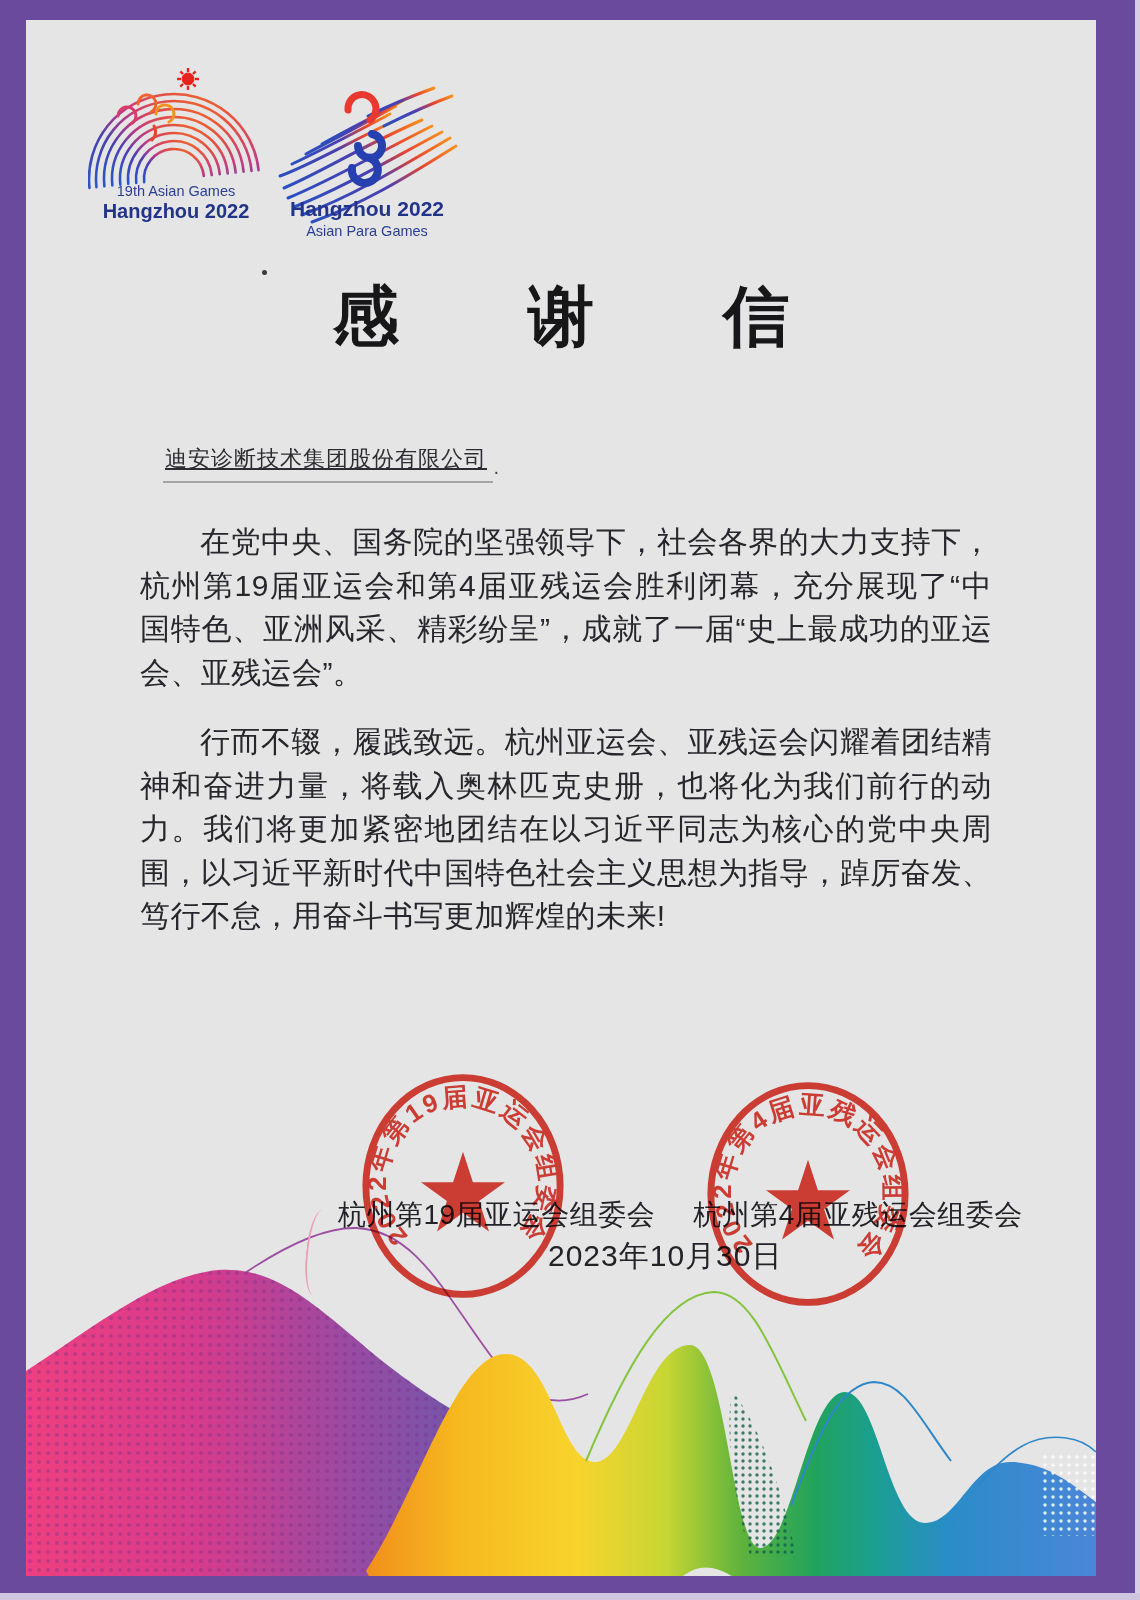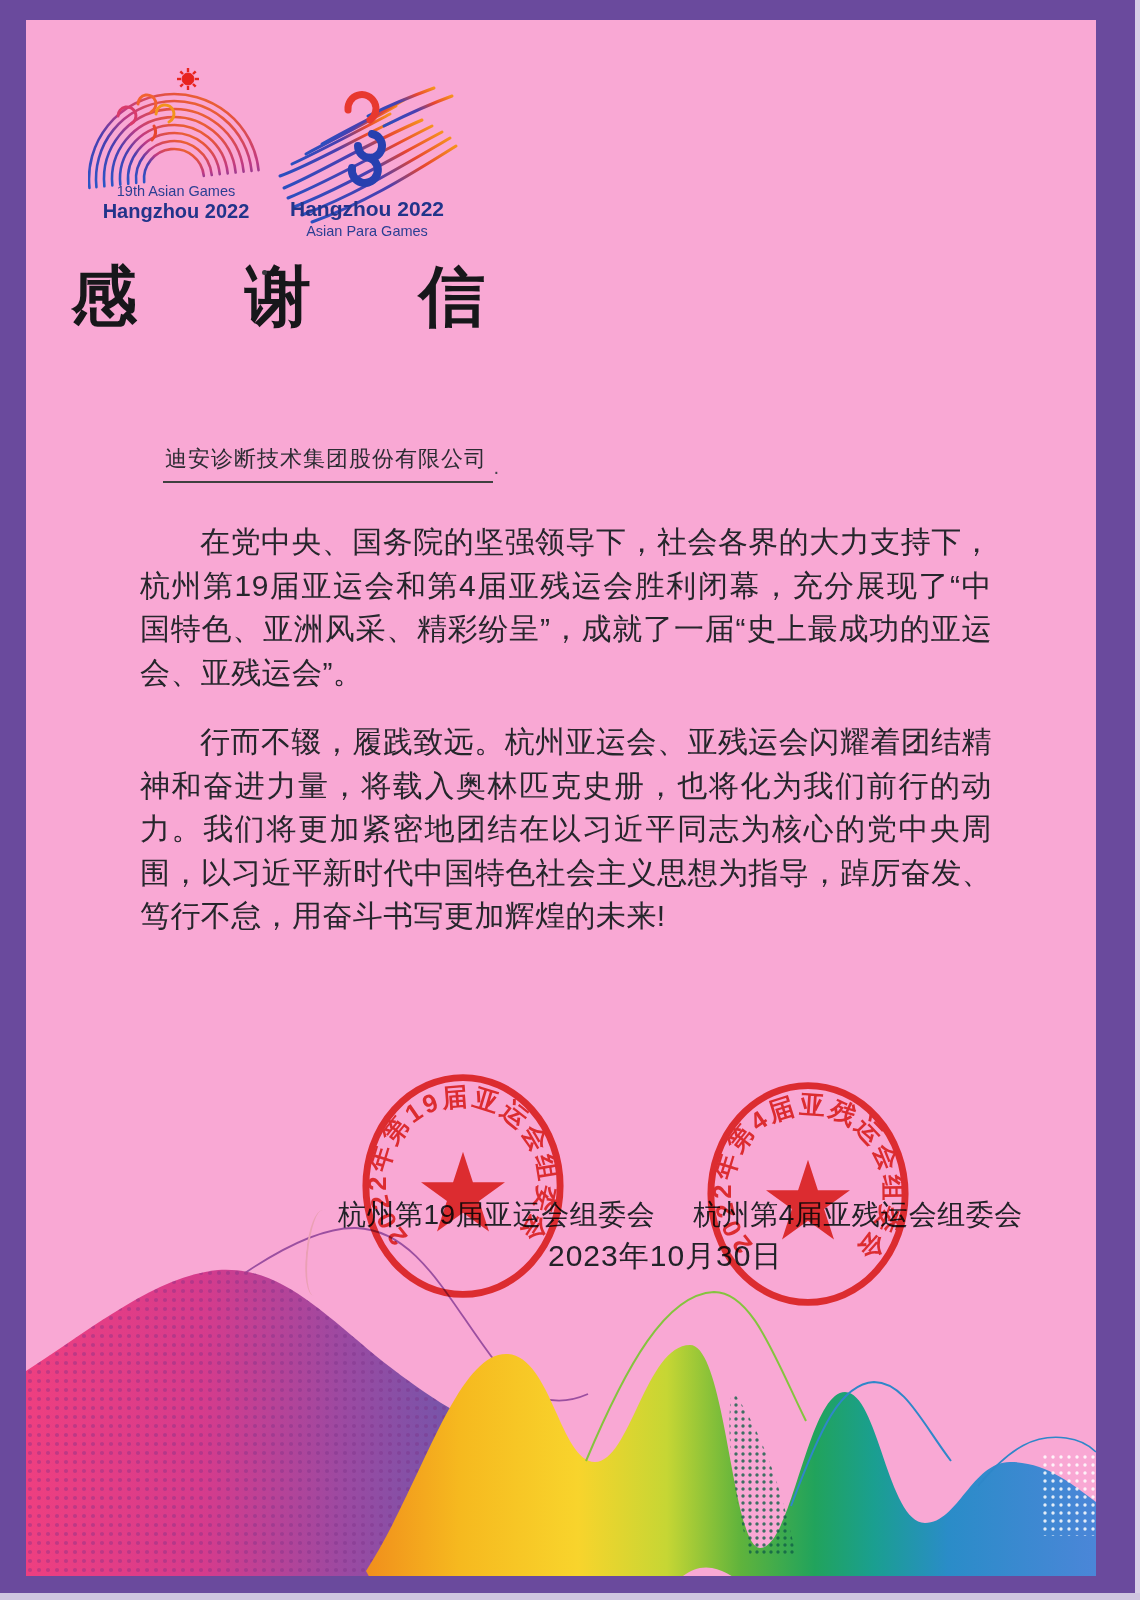--- a/index.html
+++ b/index.html
@@ -11,46 +11,46 @@
   body::after{
     content:"";position:absolute;right:0;bottom:0;width:100%;height:7px;
     background:#cfc5e0;z-index:9;
   }
   body::before{
     content:"";position:absolute;right:0;top:0;width:5px;height:100%;
     background:#d8cfe6;z-index:9;
   }
   .page{
     position:absolute;left:26px;top:20px;width:1070px;height:1556px;
-    background:#f9a8d4;overflow:hidden;
+    background:#e5e5e5;overflow:hidden;
   }
   
   .logo{position:absolute;}
   .logo-left{left:62px;top:44px;width:190px;height:178px;}
   .logo-right{left:246px;top:56px;width:190px;height:172px;}
   .logo svg{display:block;width:100%;height:100%;}
   .logo .t1{fill:#2a3f93;font-size:14.5px;font-weight:500;}
   .logo .t2{fill:#22348a;font-size:20px;font-weight:bold;}
   .logo-right .t2{font-size:21px;}
   
   .title{
-    position:absolute;left:0;top:232px;width:100%;
-    font-family:Liberation Sans, sans-serif;
+    position:absolute;left:0;top:252px;width:100%;
+    text-align:center;font-family:Liberation Mono, monospace;
     font-size:66px;font-weight:bold;color:#17171a;
     letter-spacing:0.68em;text-indent:0.68em;white-space:nowrap;
   }
   .title-dot{position:absolute;left:236px;top:250px;width:5px;height:5px;border-radius:50%;background:#3a3a3f;}
   
   .recipient{
     position:absolute;left:137px;top:424px;font-size:22px;color:#2c2c33;
     letter-spacing:1px;
   }
   .recipient .name{
-    display:inline-block;border-bottom:2px solid #404040;
-    padding:0 6px 7px 2px;min-width:296px;
+    display:inline-block;border-bottom:2px solid #a3a3a3;
+    padding:0 6px 7px 2px;min-width:296px;text-decoration:underline;
   }
   .recipient .punct{color:#44444c;font-size:20px;vertical-align:bottom;}
   
   .body-text{
     position:absolute;left:114px;top:500px;width:862px;
     font-size:30px;line-height:43.5px;color:#26262c;
     text-align:justify;letter-spacing:0.4px;
   }
   .body-text p{margin:0 10px 26px 0;text-indent:2em;}
   

